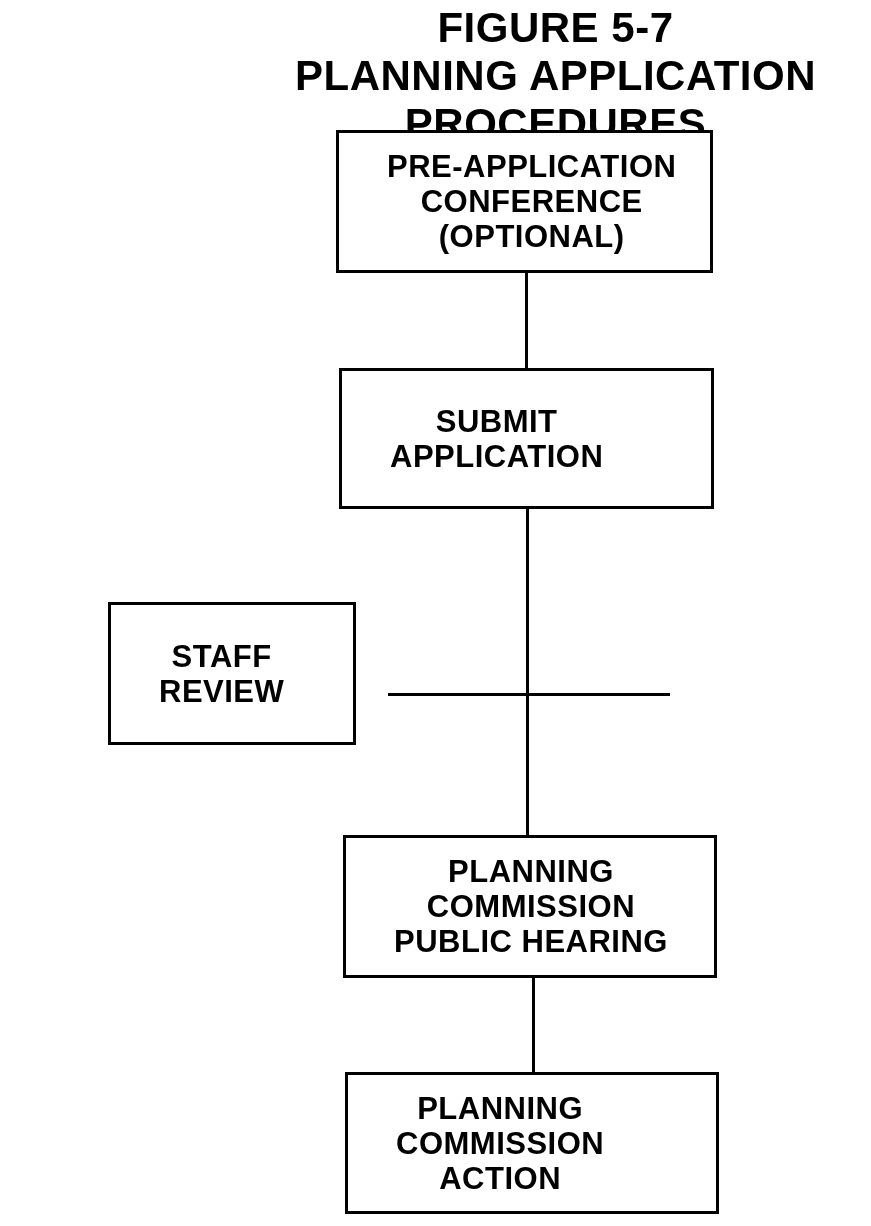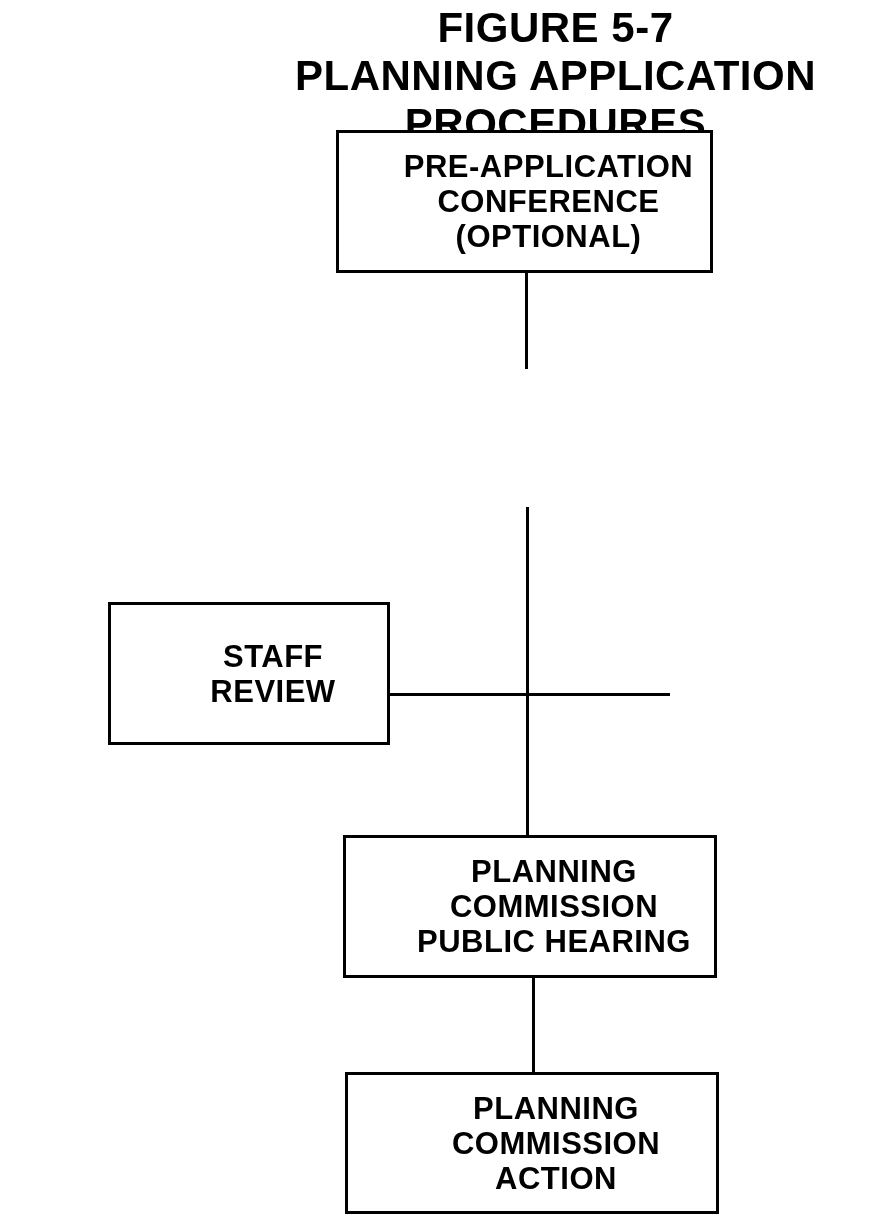--- a/index.html
+++ b/index.html
@@ -27,34 +27,34 @@
     font-size: 42px;
     line-height: 48px;
     letter-spacing: 0.5px;
   }
   .node {
     position: absolute;
     border: 3px solid var(--ink);
     background: var(--paper);
     display: flex;
     align-items: center;
-    justify-content: center;
+    justify-content: flex-start;
     text-align: center;
     font-weight: bold;
     font-size: 31px;
     line-height: 35px;
     letter-spacing: 0.5px;
   }
   .node .label { white-space: pre-line; }
   .connector { position: absolute; background: var(--ink); }
 
   
   .n-pre     { left: 240px; top: 130px;  width: 377px; height: 143px; }
   .n-submit  { left: 243px; top: 368px;  width: 375px; height: 141px; }
-  .n-staff   { left: 12px;  top: 602px;  width: 282px; height: 143px; }
+  .n-staff   { left: 12px;  top: 602px;  width: 248px; height: 143px; }
   .n-notice  { left: 572px; top: 601px;  width: 284px; height: 143px; }
   .n-hearing { left: 247px; top: 835px;  width: 374px; height: 143px; }
   .n-action  { left: 249px; top: 1072px; width: 374px; height: 142px; }
 
   
   .c-pre-submit      { left: 429px; top: 271px; width: 3px;   height: 98px;  }
   .c-submit-hearing  { left: 430px; top: 507px; width: 3px;   height: 329px; }
   .c-staff-notice    { left: 292px; top: 693px; width: 282px; height: 3px;   }
   .c-hearing-action  { left: 436px; top: 976px; width: 3px;   height: 97px;  }
 </style>
@@ -69,20 +69,24 @@
   </div>
 
   <div class="node n-pre">
     <span class="label">PRE-APPLICATION
 CONFERENCE
 (OPTIONAL)</span>
   </div>
 
   <div class="connector c-pre-submit"></div>
 
+  <div class="node n-submit">
+    <span class="label">SUBMIT
+APPLICATION</span>
+  </div>
 
   <div class="connector c-submit-hearing"></div>
   <div class="connector c-staff-notice"></div>
 
   <div class="node n-staff">
     <span class="label">STAFF
 REVIEW</span>
   </div>
 
 

